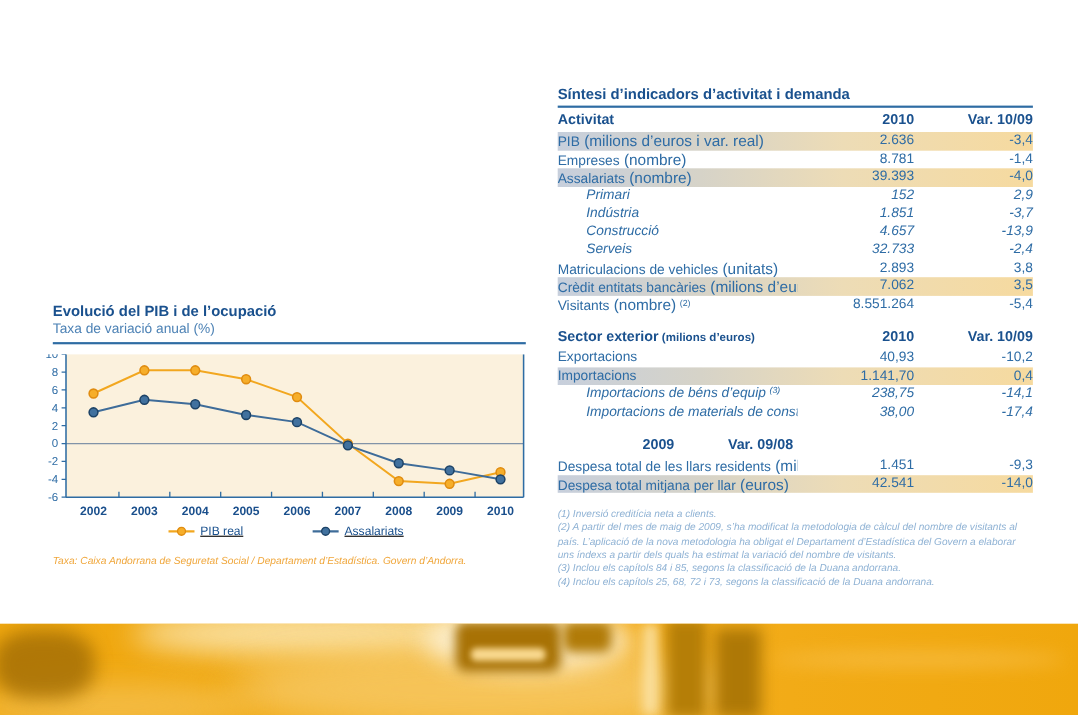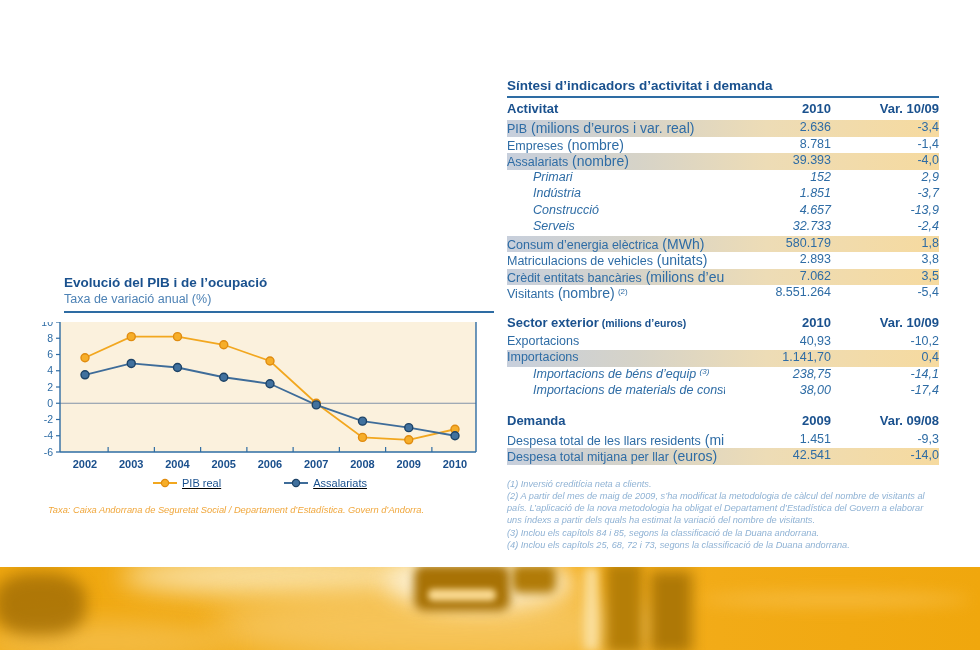--- a/index.html
+++ b/index.html
@@ -1,21 +1,21 @@
 <!DOCTYPE html>
 <html><head>
 <meta charset="utf-8">
 <style>
   * { margin:0; padding:0; box-sizing:border-box; }
   body { font-family:"Liberation Sans", sans-serif; background:#ffffff; }
   .page { position:relative; width:980px; height:650px; background:#ffffff; overflow:hidden; }
 
   
   .chart-block { position:absolute; left:40px; top:274px; width:440px; }
-  .chart-head { margin-left:24px; width:430px; border-bottom:2px solid #2E6CA3; padding-bottom:4px; }
+  .chart-head { margin-left:8px; width:430px; border-bottom:2px solid #2E6CA3; padding-bottom:4px; }
   .chart-head h2 { font-size:13.5px; line-height:17px; font-weight:bold; color:#1A518E; }
   .chart-subtitle { font-size:12.5px; line-height:16px; color:#4D82B5; }
   #chart-svg { display:block; margin-top:9px; }
   svg text { font-family:"Liberation Sans", sans-serif; }
   .legend { display:flex; justify-content:center; gap:63px; margin-top:3px;text-decoration:underline; }
   .legend-item { display:flex; align-items:center; gap:5px; }
   .legend-item span { font-size:11px; color:#1A518E; }
   .source { margin-top:16px; margin-left:8px; font-size:9.3px; font-style:italic; color:#F0A73C; }
 
   
@@ -181,25 +181,20 @@
           <div class="trow indent">
             <span class="lbl">Construcció</span>
             <span class="val">4.657</span>
             <span class="chg">-13,9</span>
           </div>
           <div class="trow indent">
             <span class="lbl">Serveis</span>
             <span class="val">32.733</span>
             <span class="chg">-2,4</span>
           </div>
-          <div class="trow hl">
-            <span class="lbl">Consum d’energia elèctrica<span class="unit"> (MWh)</span></span>
-            <span class="val">580.179</span>
-            <span class="chg">1,8</span>
-          </div>
           <div class="trow">
             <span class="lbl">Matriculacions de vehicles<span class="unit"> (unitats)</span></span>
             <span class="val">2.893</span>
             <span class="chg">3,8</span>
           </div>
           <div class="trow hl">
             <span class="lbl">Crèdit entitats bancàries<span class="unit"> (milions d’euros)</span><span class="sup"> (1)</span></span>
             <span class="val">7.062</span>
             <span class="chg">3,5</span>
           </div>
@@ -231,21 +226,20 @@
             <span class="chg">-14,1</span>
           </div>
           <div class="trow indent">
             <span class="lbl">Importacions de materials de construcció</span>
             <span class="val">38,00</span>
             <span class="chg">-17,4</span>
           </div>
         </div>
         <div class="section">
           <div class="trow thead">
-            <span class="lbl">Demanda</span>
             <span class="val">2009</span>
             <span class="chg">Var. 09/08</span>
           </div>
           <div class="trow">
             <span class="lbl">Despesa total de les llars residents<span class="unit"> (milions d’euros)</span></span>
             <span class="val">1.451</span>
             <span class="chg">-9,3</span>
           </div>
           <div class="trow hl">
             <span class="lbl">Despesa total mitjana per llar<span class="unit"> (euros)</span></span>

